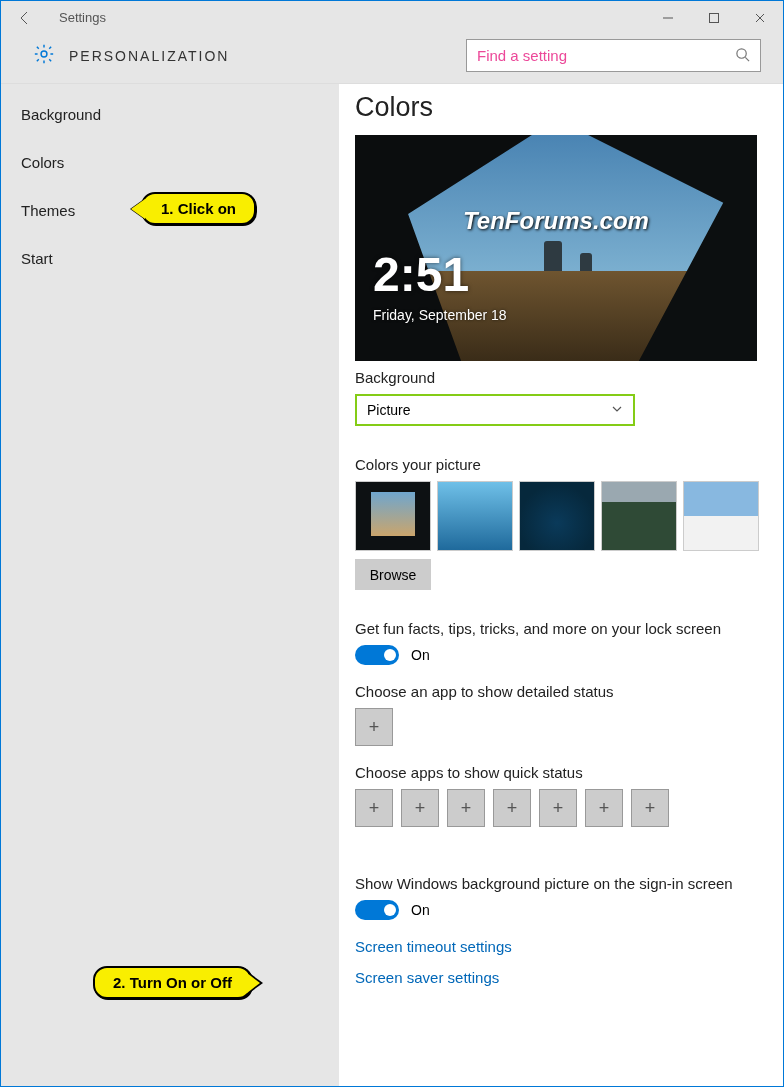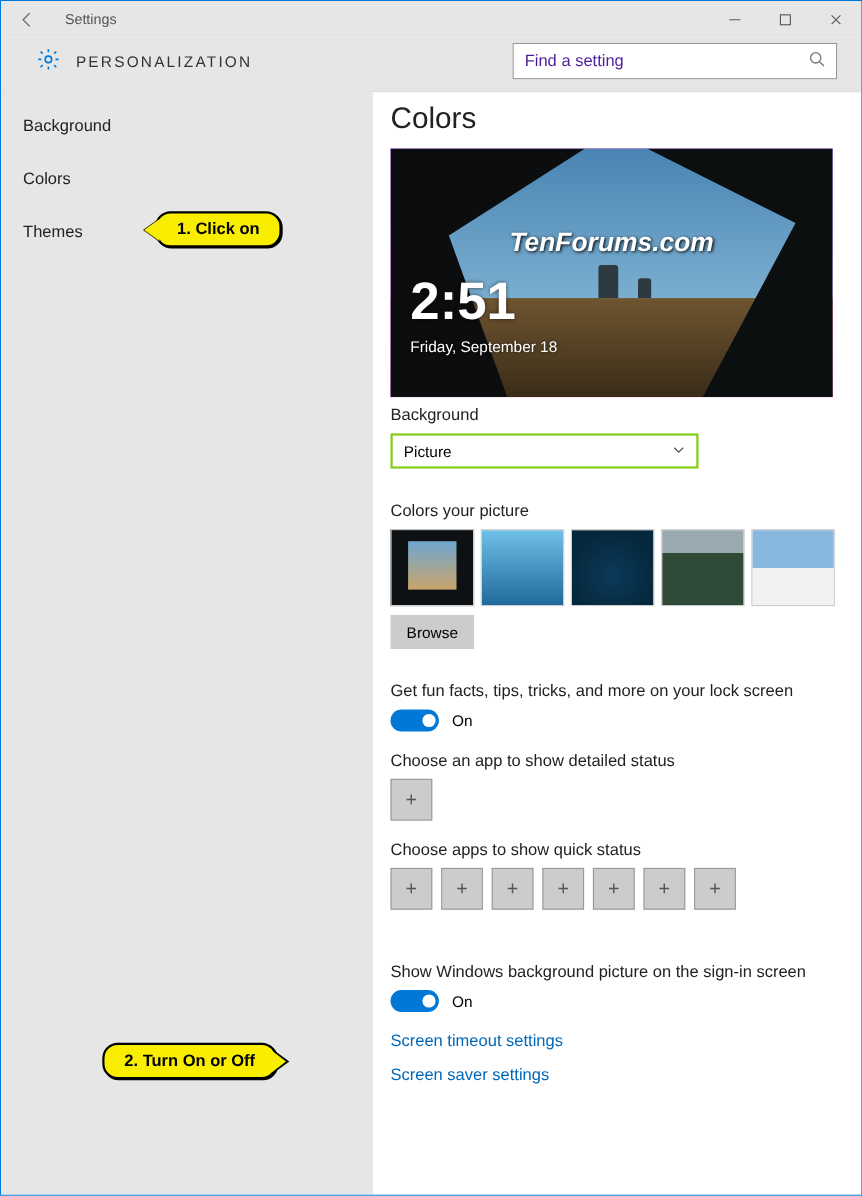--- a/index.html
+++ b/index.html
@@ -38,34 +38,34 @@
   .headerbar .category { font-size:14px; letter-spacing:2px; font-weight:500; color:#333;}
   .searchbox {
     margin-left:auto;
     width: 295px;
     height: 33px;
     border: 1px solid #999;
     background:#fff;
     padding:0 10px;
     display:flex;
     align-items:center;
-    color:#4c1d95;
+    color:#ec4899;
   }
   .searchbox .s-icon { margin-left:auto; color:#777; }
 
   .body { display:flex; height:calc(100% - 83px); }
   .sidebar { width: 338px; background:#e6e6e6; padding-top:6px; }
   .sidebar .item { height:48px; display:flex; align-items:center; padding-left:20px; font-size:15px; color:#222;}
   .sidebar .item.selected { background:#0078d7; color:#fff;}
 
   .content { flex:1; padding: 8px 24px 0 16px; overflow:hidden; background:#fff; }
   .content h1 { font-weight:400; font-size:27px; margin-bottom:12px; color:#222;}
   .label { font-size:15px; color:#222; margin: 8px 0 8px 0; }
   .preview-img {
-    width: 402px; height:226px; background:#a21caf; position:relative; overflow:hidden;
+    width: 402px; height:226px; background:#0369a1; position:relative; overflow:hidden;
   }
   .preview-img .sky { position:absolute; width:100%; height:62%; top:0; left:0; background:linear-gradient(#4a84b3,#7cb0d0); }
   .preview-img .sand { position:absolute; width:100%; height:40%; bottom:0; left:0; background:linear-gradient(#6f5530,#3a2c18); }
   .preview-img .cave-left { position:absolute; left:0; top:0; bottom:0; width:44%; background:#0b0d0e; clip-path: polygon(0 0, 100% 0, 30% 35%, 60% 100%, 0 100%); }
   .preview-img .cave-right { position:absolute; right:0; top:0; bottom:0; width:42%; background:#0c0f10; clip-path: polygon(100% 0, 0 0, 80% 30%, 30% 100%, 100% 100%); }
   .preview-img .rock1, .preview-img .rock2 { position:absolute; bottom:40%; width:18px; height:30px; background:#2e3a41; border-radius:3px 3px 0 0; }
   .preview-img .rock1 { left:47%; } .preview-img .rock2 { left:56%; width:12px; height:18px; }
   .preview-img .wm { position:absolute; top:72px; width:100%; text-align:center; color:#fff; font-weight:700; font-size:24px; font-style:italic; text-shadow:1px 1px 3px #000;}
   .preview-img .clock { position:absolute; left:18px; top:112px; color:#fff; font-size:48px; font-weight:700; text-shadow:0 0 4px rgba(0,0,0,.6);}
   .preview-img .date { position:absolute; left:18px; top:172px; color:#fff; font-size:14px; text-shadow:0 0 3px rgba(0,0,0,.7);}
@@ -173,26 +173,29 @@
   <div class="sidebar" style="position:relative;">
     <div class="item">
         <span>Background</span>
       </div>
     <div class="item">
         <span>Colors</span>
       </div>
     <div class="item">
         <span>Themes</span>
       </div>
+    <div class="item">
+        <span>Start</span>
+      </div>
 
     <div class="callout arrow-left" style="left:140px; top:108px;">
       <span>1. Click on</span>
     </div>
 
-    <div class="callout arrow-right" style="left:92px; top:864px;">
+    <div class="callout arrow-right" style="left:92px; top:882px;">
       <span>2. Turn On or Off</span>
     </div>
   </div>
 
   <div class="content">
     <h1>Colors</h1>
 
     <div class="preview-img">
       <div class="sky"></div>
         <div class="sand"></div>

